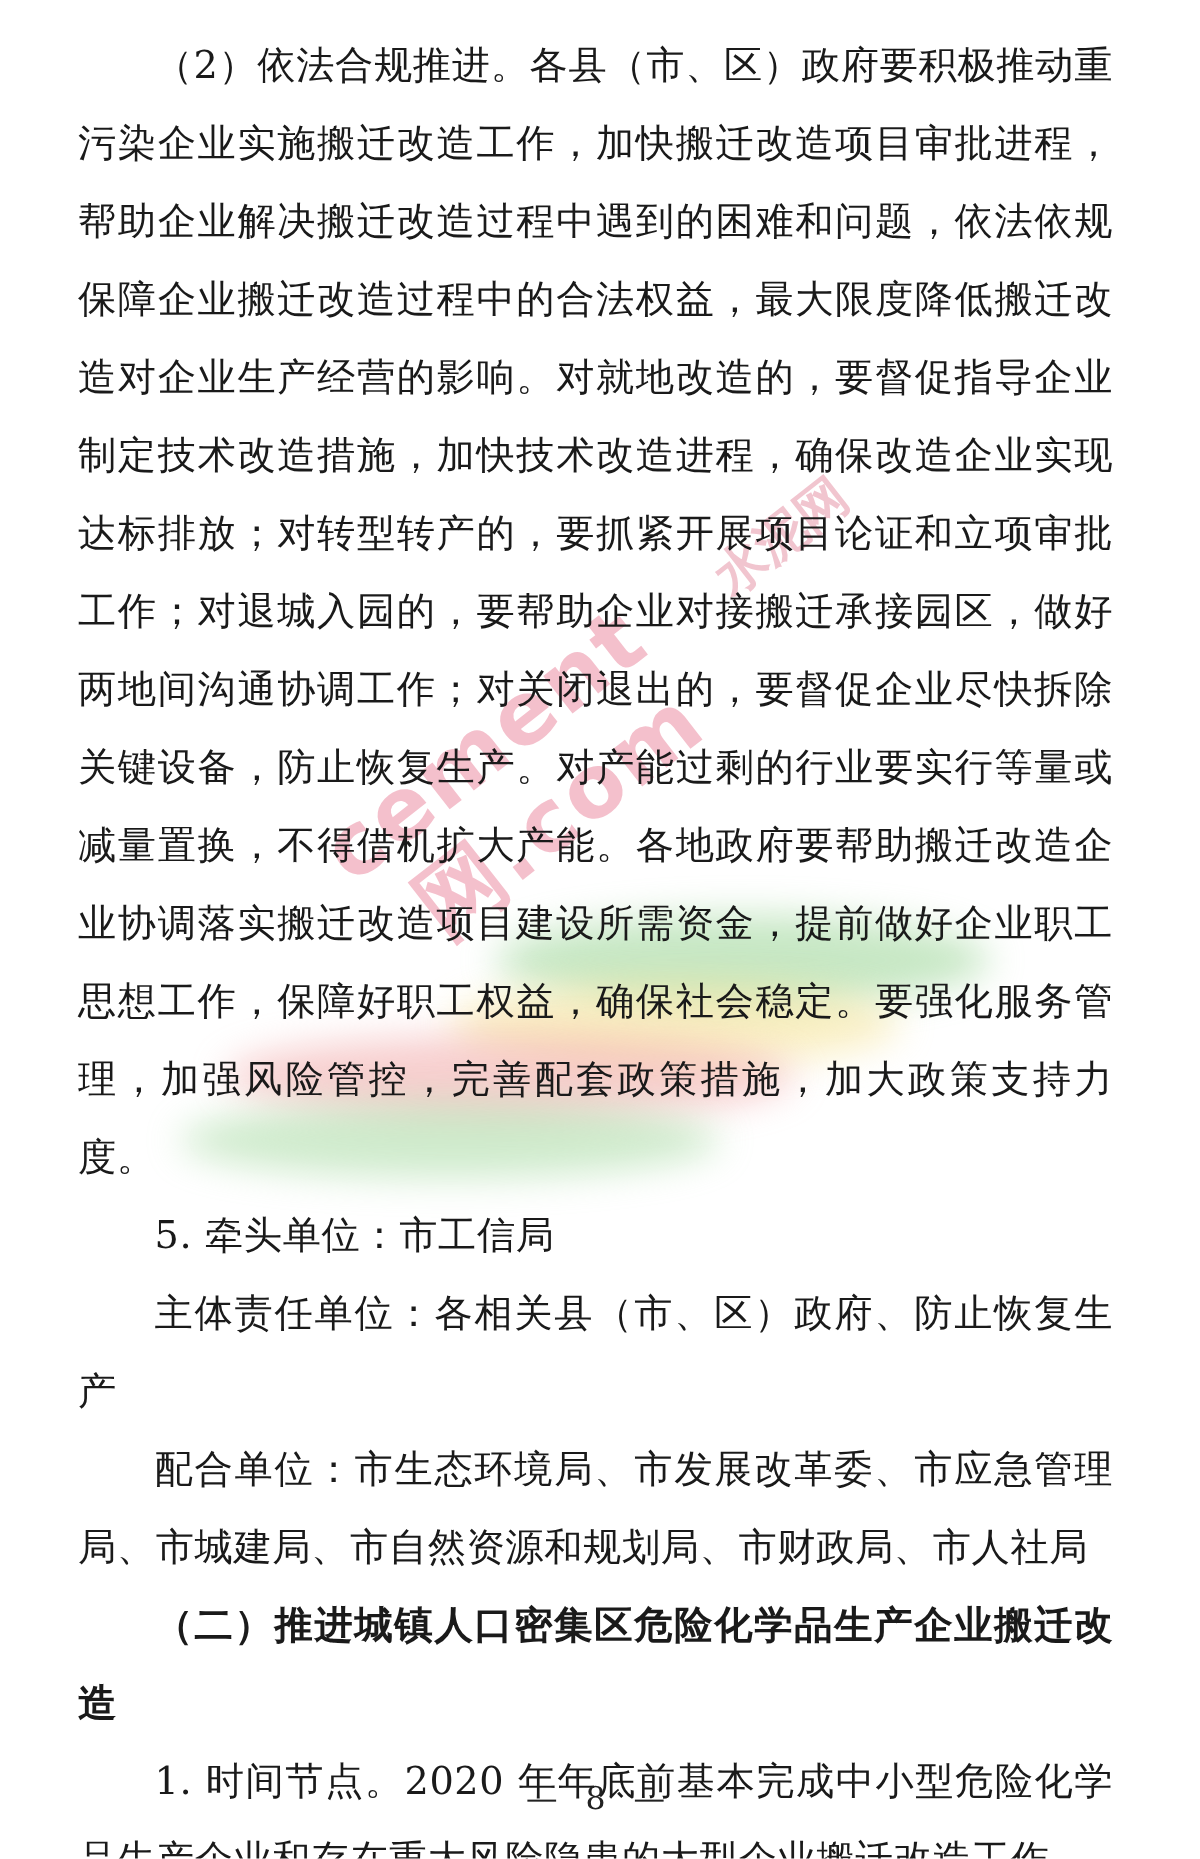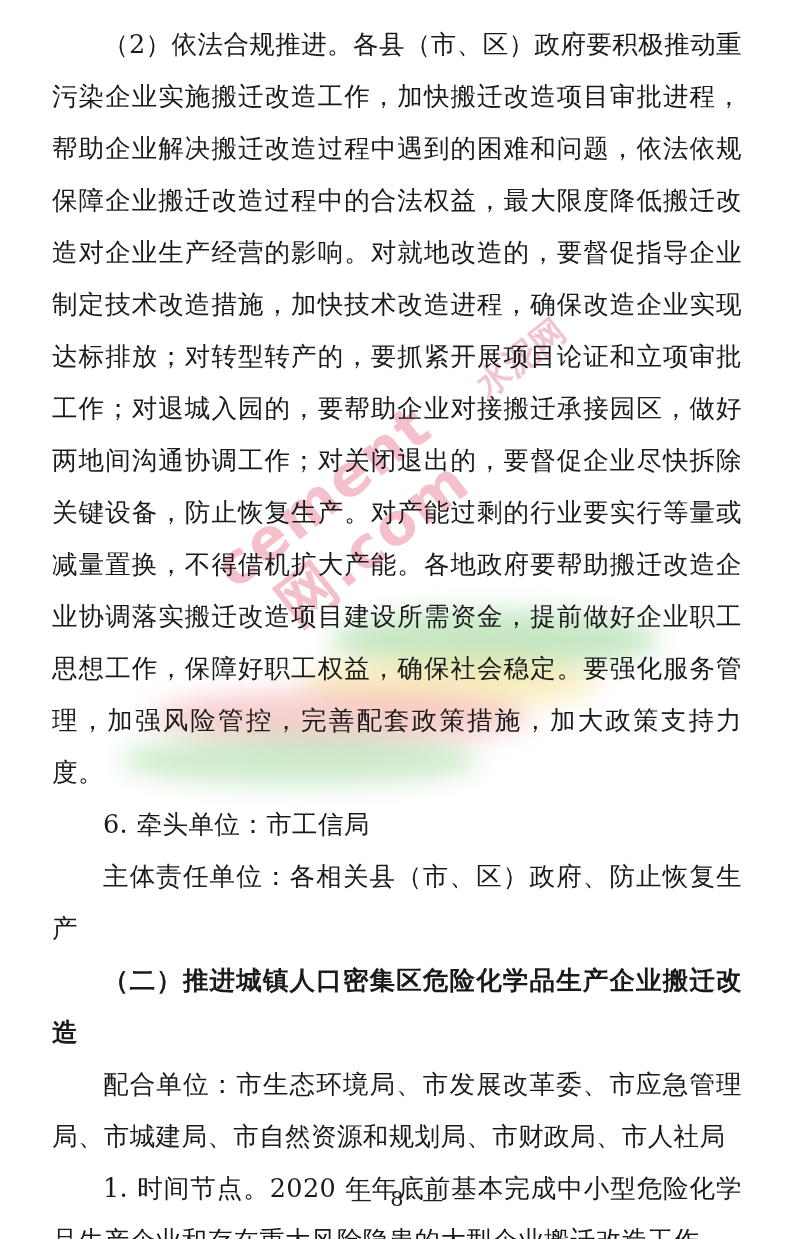--- a/index.html
+++ b/index.html
@@ -119,25 +119,25 @@
     <span>cement</span>
     <span class="wm-line2">网.com</span>
   </div>
   <div class="wm-cn">水泥网</div>
 </div>
 
 <div id="page">
 
   <p class="para indent">（2）依法合规推进。各县（市、区）政府要积极推动重污染企业实施搬迁改造工作，加快搬迁改造项目审批进程，帮助企业解决搬迁改造过程中遇到的困难和问题，依法依规保障企业搬迁改造过程中的合法权益，最大限度降低搬迁改造对企业生产经营的影响。对就地改造的，要督促指导企业制定技术改造措施，加快技术改造进程，确保改造企业实现达标排放；对转型转产的，要抓紧开展项目论证和立项审批工作；对退城入园的，要帮助企业对接搬迁承接园区，做好两地间沟通协调工作；对关闭退出的，要督促企业尽快拆除关键设备，防止恢复生产。对产能过剩的行业要实行等量或减量置换，不得借机扩大产能。各地政府要帮助搬迁改造企业协调落实搬迁改造项目建设所需资金，提前做好企业职工思想工作，保障好职工权益，确保社会稳定。要强化服务管理，加强风险管控，完善配套政策措施，加大政策支持力度。</p>
 
-  <p class="para indent">6. 牵头单位：市工信局</p>
+  <p class="para indent">5. 牵头单位：市工信局</p>
 
   <p class="para indent">主体责任单位：各相关县（市、区）政府、防止恢复生产</p>
 
+  <p class="para indent">配合单位：市生态环境局、市发展改革委、市应急管理局、市城建局、市自然资源和规划局、市财政局、市人社局</p>
+
   <p class="para indent bold">（二）推进城镇人口密集区危险化学品生产企业搬迁改造</p>
-
-  <p class="para indent">配合单位：市生态环境局、市发展改革委、市应急管理局、市城建局、市自然资源和规划局、市财政局、市人社局</p>
 
   <p class="para indent">1. 时间节点。2020 年年底前基本完成中小型危险化学品生产企业和存在重大风险隐患的大型企业搬迁改造工作。</p>
 
 </div>
 
 <div class="footer">— 8 —</div>
 
 </body></html>

